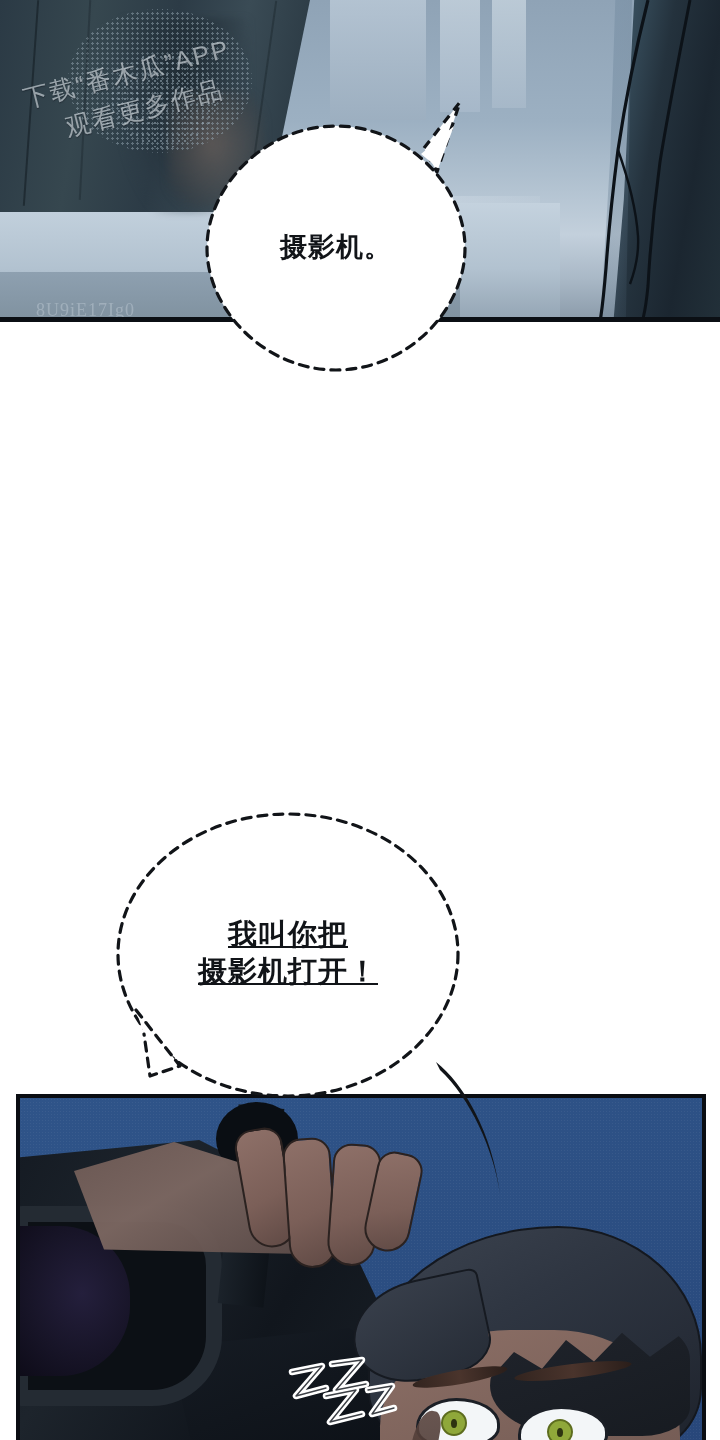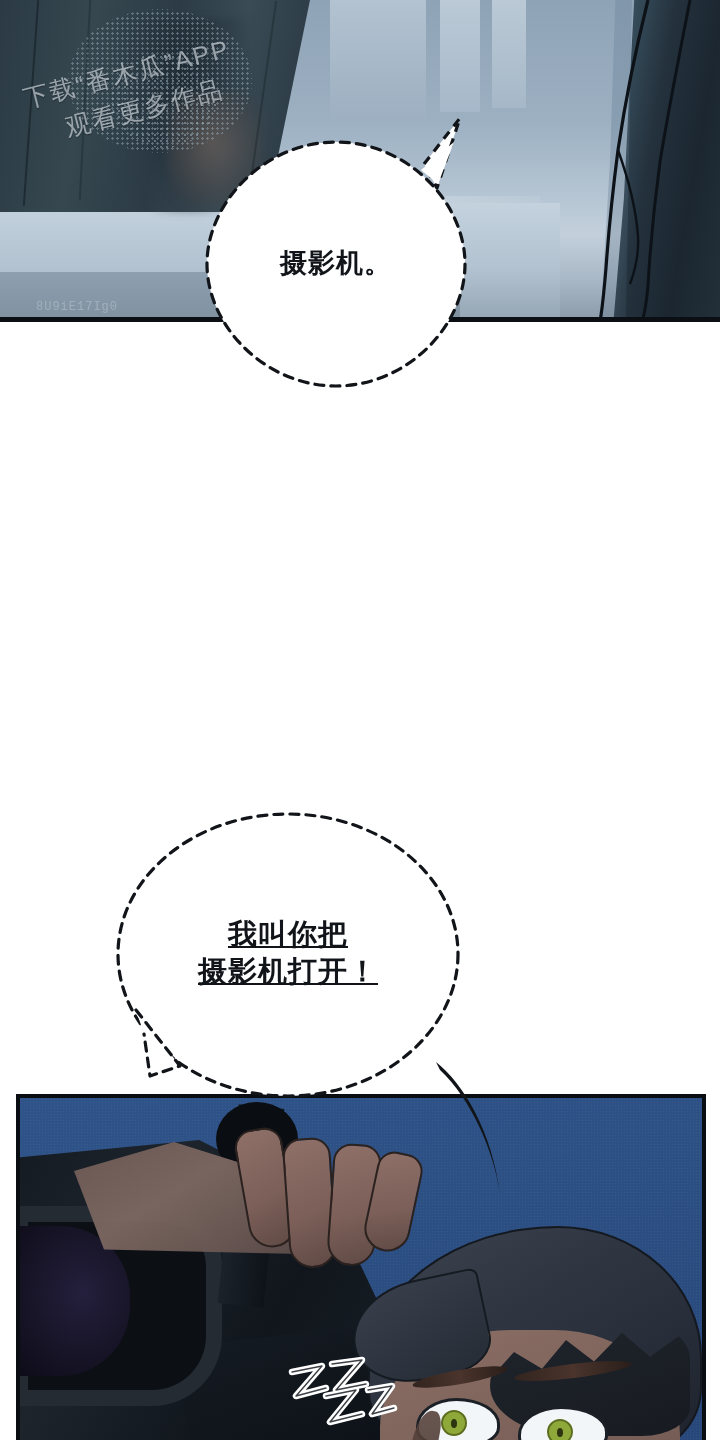--- a/index.html
+++ b/index.html
@@ -136,24 +136,24 @@
     background: linear-gradient(100deg, rgba(120,145,168,.55), rgba(60,80,96,.2));
     clip-path: polygon(62% 0%, 100% 0%, 86% 100%, 28% 100%, 50% 50%);
   }
   .person-outline {
     position: absolute;
     background: #0c1218;
   }
   .wm-small {
     position: absolute;
     left: 36px; top: 300px;
-    font-size: 12px;
+    font-size: 18px;
     letter-spacing: 1px;
     color: rgba(215,224,232,.34);
-    font-family: Liberation Mono, monospace;
+    font-family: Liberation Serif, serif;
     user-select: none;
   }
   .watermark {
     position: absolute;
     left: 24px; top: 44px;
     width: 300px;
     transform: rotate(-14deg);
     color: rgba(225,232,238,.62);
     text-shadow: 0 1px 1px rgba(20,28,36,.55);
     font-size: 25px;
@@ -343,21 +343,21 @@
     width: 100%;
     text-align: center;
     font-family: "Liberation Sans", "DejaVu Sans", sans-serif;
     font-weight: bold;
     color: #111418;
     line-height: 1.28;
     letter-spacing: 1px;
     white-space: pre-line;
   }
 
-  #bubble1 { left: 188px; top: 114px; width: 296px; height: 290px; z-index: 8; }
+  #bubble1 { left: 188px; top: 98px; width: 296px; height: 290px; z-index: 8; }
   #bubble1 .bubble-text { top: 132px; font-size: 27px; }
 
   #bubble2 { left: 172px; top: 466px; width: 286px; height: 242px; z-index: 8; }
   #bubble2 .bubble-text { top: 102px; font-size: 27px; }
 
   #bubble3 { left: 106px; top: 808px; width: 364px; height: 296px; z-index: 9; }
   #bubble3 .bubble-text { top: 108px; font-size: 29px; text-decoration: underline; }
 </style>
 </head>
 <body>

